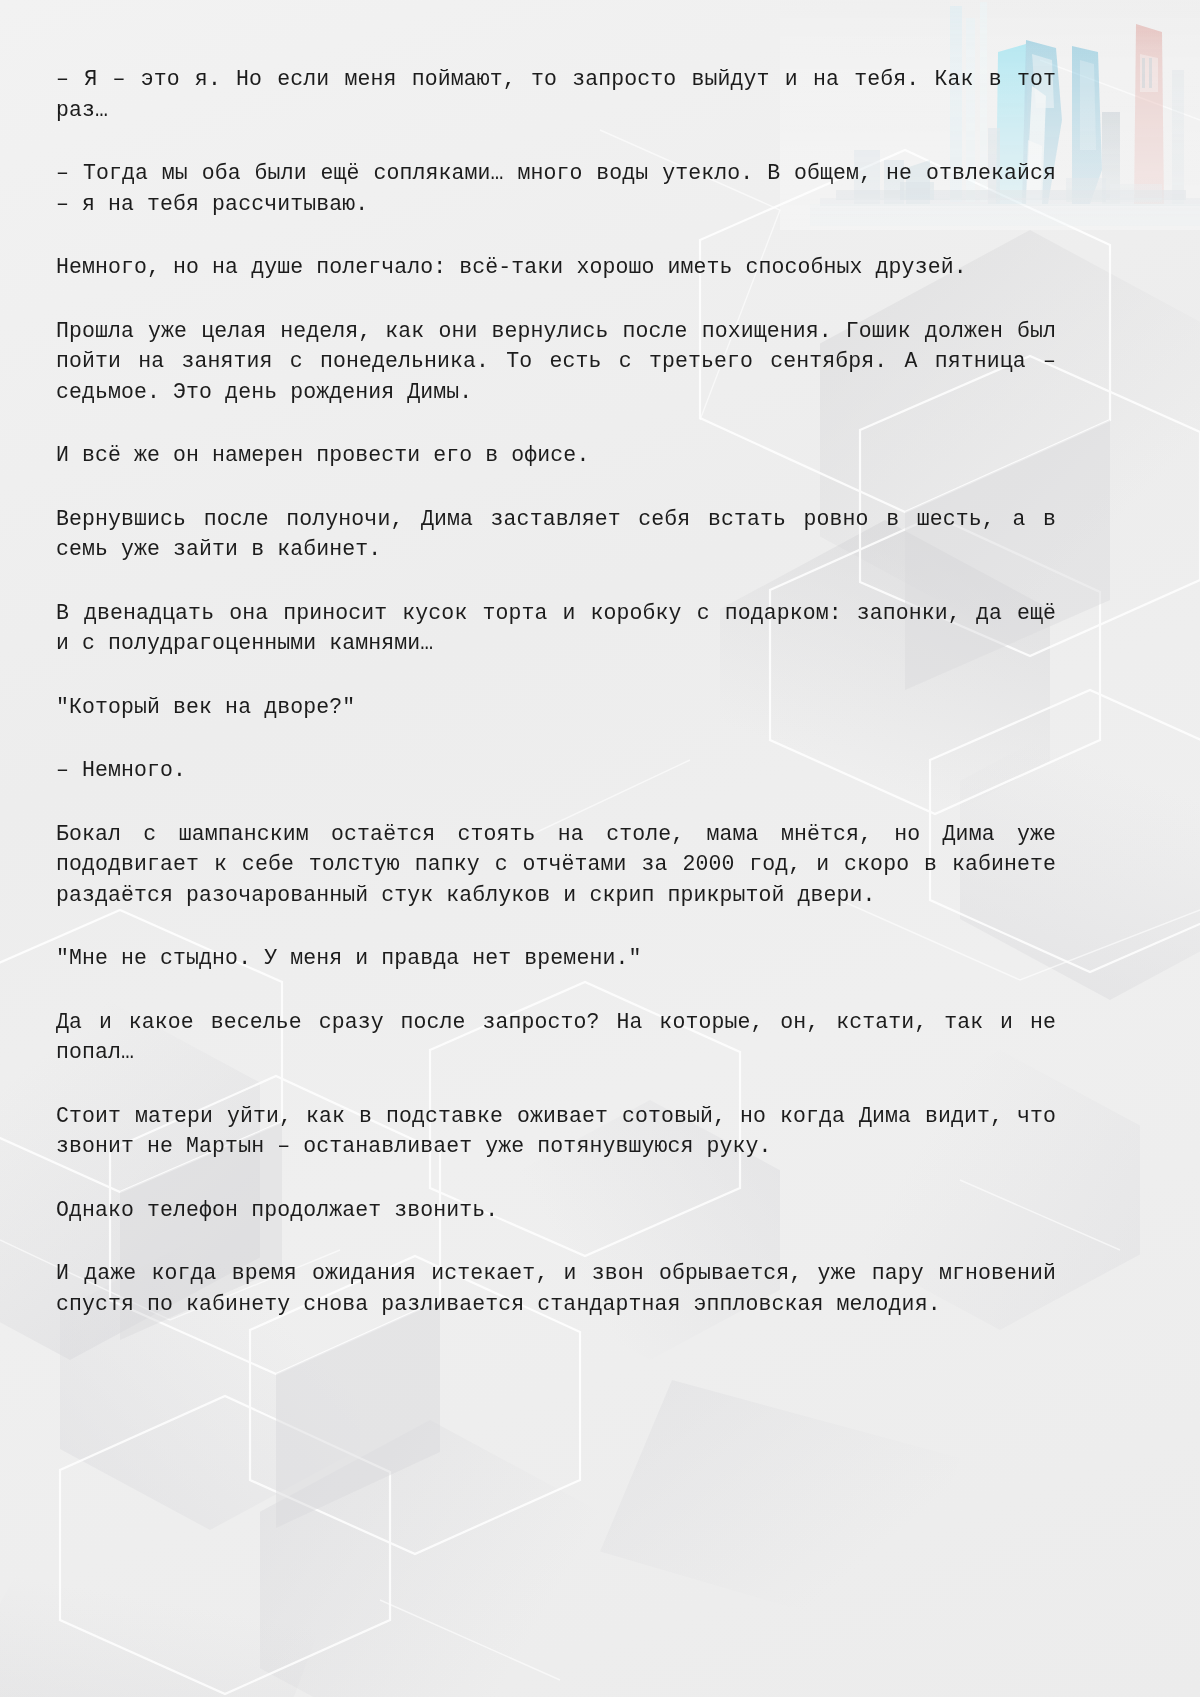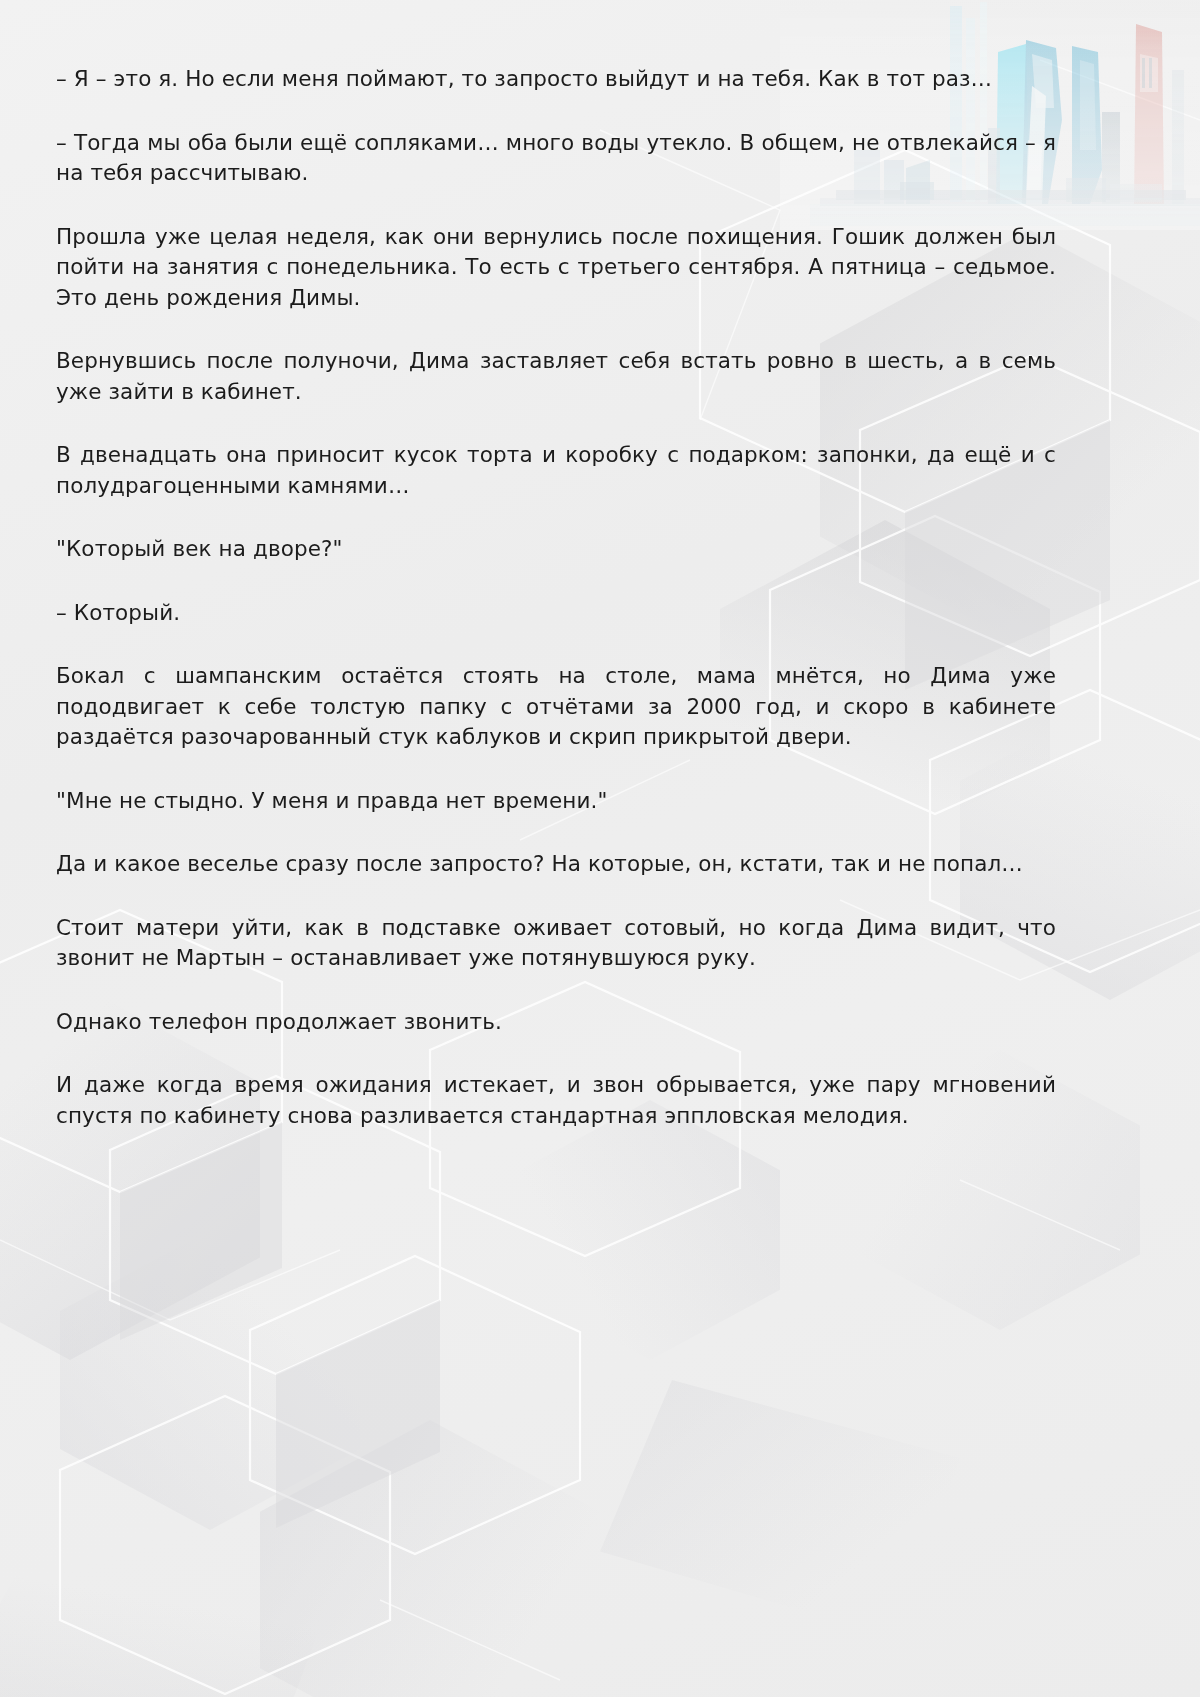--- a/index.html
+++ b/index.html
@@ -15,20 +15,21 @@
     position: relative;
   }
 
   #page {
     position: relative;
     width: 1200px;
     height: 1697px;
     overflow: hidden;
     background:
       linear-gradient(160deg, #f2f2f2 0%, #ededed 38%, #efefef 62%, #ececec 100%);
+    font-family: Liberation Mono, monospace;
   }
 
   
   .bg-layer {
     position: absolute;
     inset: 0;
     pointer-events: none;
   }
 
   .poly {
@@ -258,25 +259,27 @@
       </g>
 
       <rect x="0" y="0" width="420" height="230" fill="url(#fadeY)" opacity="0.55"></rect>
       <rect x="0" y="0" width="60" height="230" fill="#eeeeee" opacity="0.0"></rect>
     </svg>
   </div>
 
   <div id="content">
     <p class="para">– Я – это я. Но если меня поймают, то запросто выйдут и на тебя. Как в тот раз…</p>
     <p class="para">– Тогда мы оба были ещё сопляками… много воды утекло. В общем, не отвлекайся – я на тебя рассчитываю.</p>
+    <p class="para">Немного, но на душе полегчало: всё-таки хорошо иметь способных друзей.</p>
     <p class="para">Прошла уже целая неделя, как они вернулись после похищения. Гошик должен был пойти на занятия с понедельника. То есть с третьего сентября. А пятница – седьмое. Это день рождения Димы.</p>
+    <p class="para">И всё же он намерен провести его в офисе.</p>
     <p class="para">Вернувшись после полуночи, Дима заставляет себя встать ровно в шесть, а в семь уже зайти в кабинет.</p>
     <p class="para">В двенадцать она приносит кусок торта и коробку с подарком: запонки, да ещё и с полудрагоценными камнями…</p>
     <p class="para">"Который век на дворе?"</p>
-    <p class="para">– Который.</p>
+    <p class="para">– Немного.</p>
     <p class="para">Бокал с шампанским остаётся стоять на столе, мама мнётся, но Дима уже пододвигает к себе толстую папку с отчётами за 2000 год, и скоро в кабинете раздаётся разочарованный стук каблуков и скрип прикрытой двери.</p>
     <p class="para">"Мне не стыдно. У меня и правда нет времени."</p>
     <p class="para">Да и какое веселье сразу после запросто? На которые, он, кстати, так и не попал…</p>
     <p class="para">Стоит матери уйти, как в подставке оживает сотовый, но когда Дима видит, что звонит не Мартын – останавливает уже потянувшуюся руку.</p>
     <p class="para">Однако телефон продолжает звонить.</p>
     <p class="para">И даже когда время ожидания истекает, и звон обрывается, уже пару мгновений спустя по кабинету снова разливается стандартная эппловская мелодия.</p>
   </div>
 
 </div>
 

